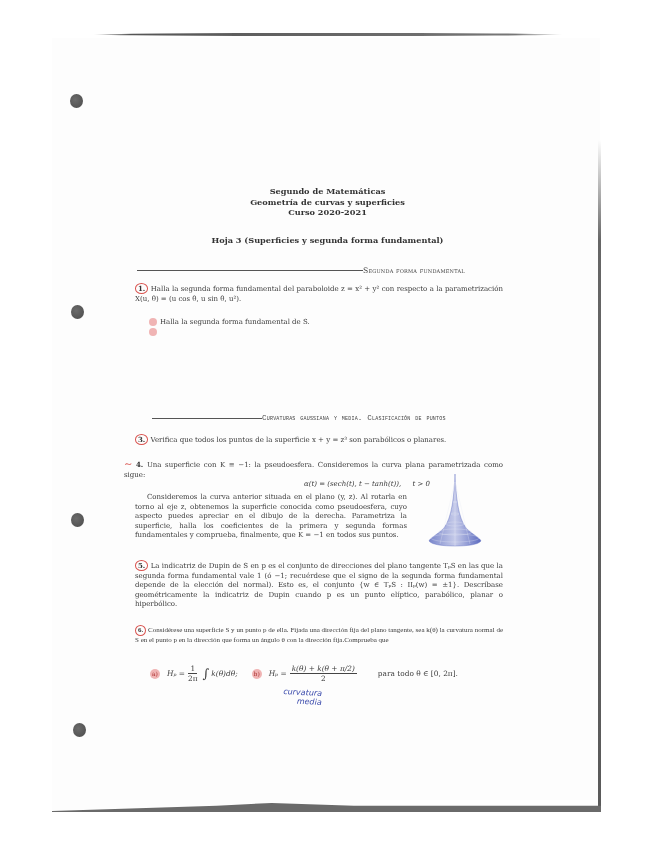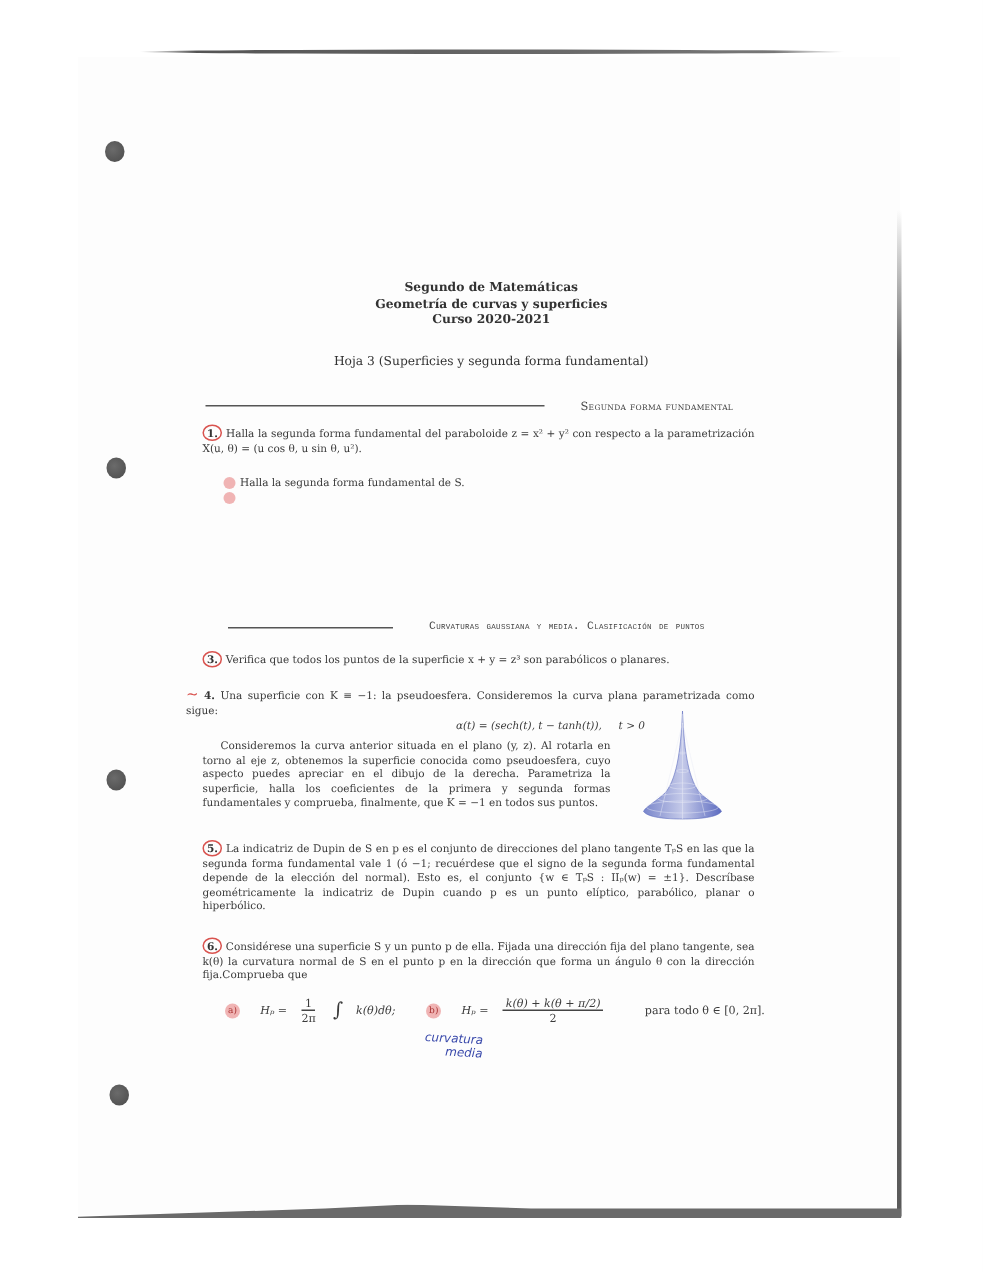--- a/index.html
+++ b/index.html
@@ -24,23 +24,23 @@
     position: absolute; left: 52px; top: 803px; width: 549px; height: 9px;
     background: #6a6a6a;
     clip-path: polygon(0% 90%, 30% 30%, 40% 0%, 55% 30%, 100% 30%, 100% 100%, 0% 100%);
   }
   .hole {
     position: absolute; width: 13px; height: 14px; border-radius: 50%;
     background: radial-gradient(circle at 40% 40%, #6b6b6b, #4a4a4a);
   }
   .header { position: absolute; left: 0; width: 655px; text-align: center; }
   .h-line { font-size: 8.2px; line-height: 10.5px; font-weight: bold; color: #333; }
-  .hoja { font-size: 8.2px; font-weight: normal; color: #333; }
+  .hoja { font-size: 8.2px; font-weight: bold; color: #333; }
   .section-rule {
-    position: absolute; display: flex; align-items: center; gap: 24px;
+    position: absolute; display: flex; align-items: center; gap: 0;
     font-variant: small-caps; font-size: 7.6px; color: #444; letter-spacing: 0.2px;
   }
   .section-rule .rule { height: 0; border-top: 0.8px solid #555; }
   .para {
     position: absolute; font-size: 7px; line-height: 9.6px; color: #3a3a3a;
     text-align: justify;
   }
   .num { font-weight: bold; color: #333; }
   .circ {
     display: inline-block; border: 1px solid #d9534f; border-radius: 50%;
@@ -55,21 +55,21 @@
   .center { text-align: right; }
   .formula { font-style: italic; }
   .squiggle { color: #d9534f; font-size: 10px; }
   .pseudo { position: absolute; left: 426px; top: 472px; width: 58px; height: 75px; }
   .handwriting {
     position: absolute; font-family: "DejaVu Sans", sans-serif; font-size: 8px; color: #3949ab;
     font-style: italic; transform: rotate(3deg); line-height: 9px;
   }
   .formula-row {
     position: absolute; left: 150px; top: 664px; width: 360px; display: flex; align-items: center;
-    font-size: 7.4px; color: #3a3a3a; justify-content: space-between;
+    font-size: 7.4px; color: #3a3a3a;
   }
   .frac { display: inline-flex; flex-direction: column; align-items: center; vertical-align: middle; margin: 0 3px; }
   .frac .n { border-bottom: 0.7px solid #444; padding: 0 2px; }
   .integral { font-size: 13px; margin: 0 2px; }
 </style>
 </head>
 <body>
 
 <div class="top-shadow"></div>
 <div class="page"></div>
@@ -150,21 +150,21 @@
     <line x1="29" y1="10" x2="14" y2="72"></line>
     <line x1="29" y1="10" x2="44" y2="72"></line>
   </g>
 </svg>
 
 <div class="para" style="left:135px;top:560px;width:368px;">
   <span class="circ">5.</span>
   <span>La indicatriz de Dupin de S en p es el conjunto de direcciones del plano tangente TₚS en las que la segunda forma fundamental vale 1 (ó −1; recuérdese que el signo de la segunda forma fundamental depende de la elección del normal). Esto es, el conjunto {w ∈ TₚS : IIₚ(w) = ±1}. Descríbase geométricamente la indicatriz de Dupin cuando p es un punto elíptico, parabólico, planar o hiperbólico.</span>
 </div>
 
-<div class="para" style="left:135px;top:625px;width:368px;">
+<div class="para" style="left:135px;top:625px;width:368px;font-family:Liberation Serif, serif;">
   <span class="circ">6.</span>
   <span>Considérese una superficie S y un punto p de ella. Fijada una dirección fija del plano tangente, sea k(θ) la curvatura normal de S en el punto p en la dirección que forma un ángulo θ con la dirección fija.Comprueba que</span>
 </div>
 
 <div class="formula-row">
   <span class="sub-mark" style="width:10px;height:10px;line-height:10px;">a)</span>
   <span class="formula" style="margin-left:4px;">Hₚ =</span>
   <span class="frac">
     <span class="n">1</span>
     <span>2π</span>

